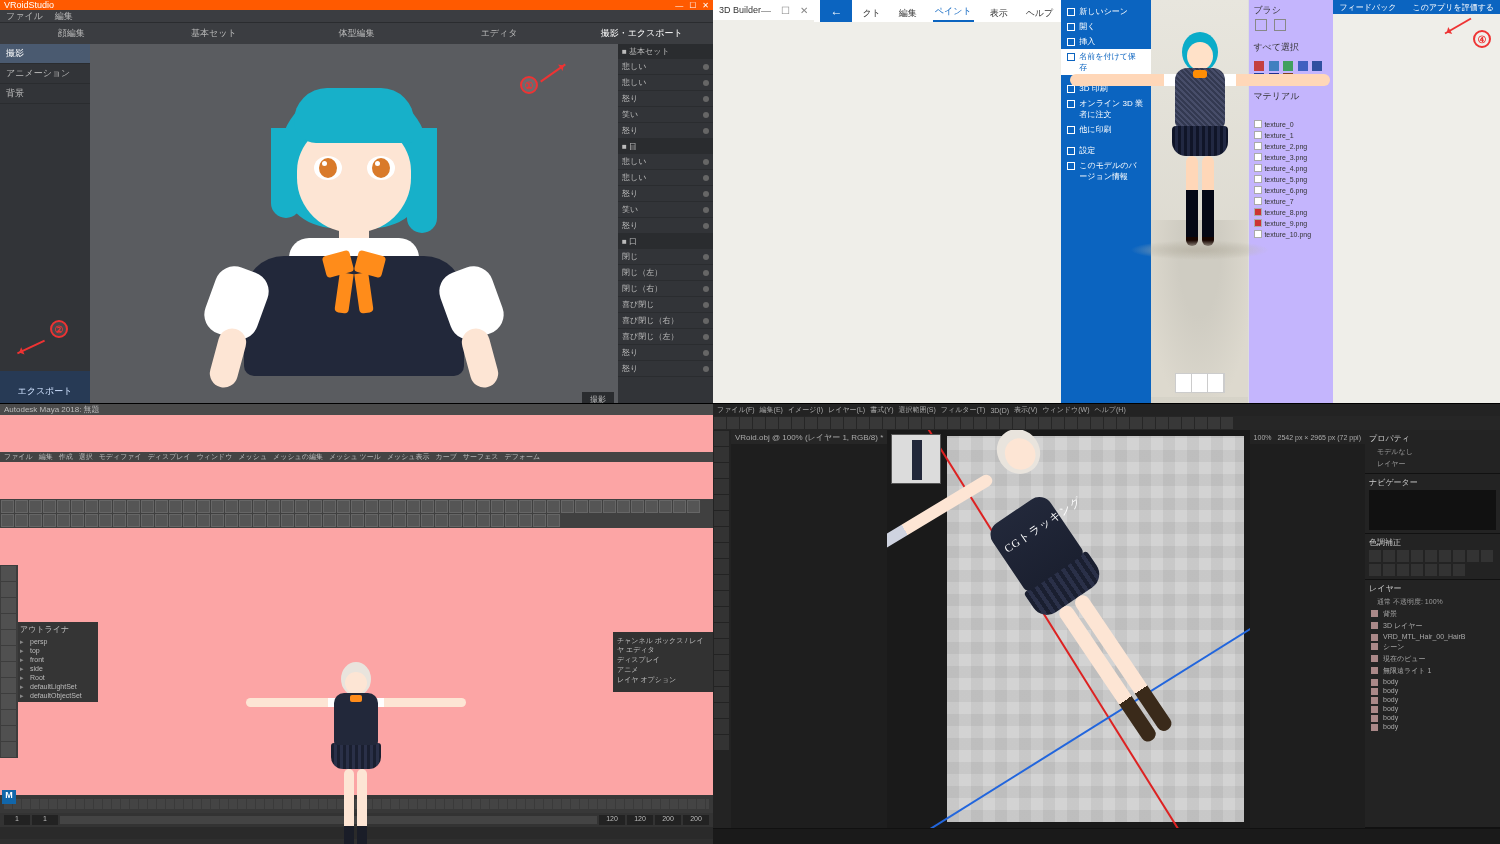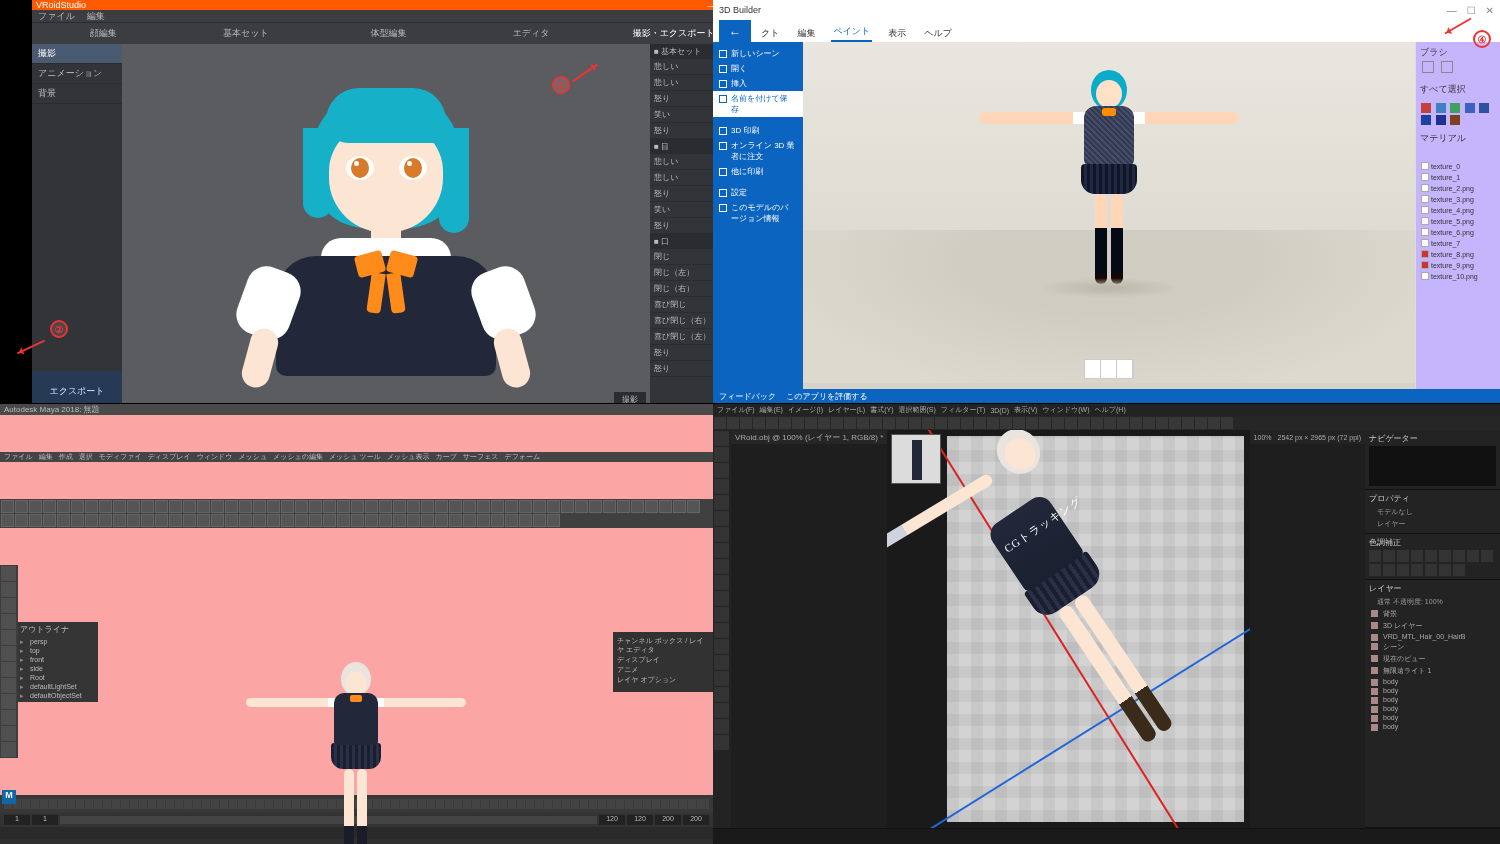--- a/index.html
+++ b/index.html
@@ -4,21 +4,21 @@
 <style>
 * { margin:0; padding:0; box-sizing:border-box; font-family:"Meiryo","Yu Gothic",sans-serif; }
 body { width:1500px; height:844px; background:#000; overflow:hidden; position:relative; }
 .quad { position:absolute; overflow:hidden; }
 .q1 { left:0; top:0; width:713px; height:403px; }
 .q2 { left:713px; top:0; width:787px; height:403px; }
 .q3 { left:0; top:404px; width:713px; height:440px; }
 .q4 { left:713px; top:404px; width:787px; height:440px; }
 
 
-.vroid { background:#47494d; width:100%; height:100%; font-size:9px; color:#bbb;margin-left:32px; }
+.vroid { background:#47494d; width:100%; height:100%; font-size:9px; color:#bbb; }
 .vroid-titlebar { height:10px; background:#ff5a00; display:flex; justify-content:space-between; align-items:center; padding:0 4px; color:#fff; }
 .vroid-titlebar .wbtns span { margin-left:6px; font-size:8px; }
 .vroid-menu { height:12px; background:#3b3d41; display:flex; gap:12px; padding:0 6px; align-items:center; font-size:9px; }
 .vroid-tabs { height:22px; background:#3b3d41; display:flex; justify-content:space-around; align-items:center; border-top:1px solid #2a2c2f; font-size:9px; }
 .vroid-tabs span { flex:1; text-align:center; }
 .vroid-body { display:flex; height:calc(100% - 36px); }
 .vroid-left { width:90px; background:#323438; display:flex; flex-direction:column; }
 .vroid-left .row { padding:3px 6px; border-bottom:1px solid #2a2c2f; }
 .vroid-left .row.sel { background:#4a5a70; color:#fff; }
 .vroid-export { margin-top:auto; height:40px; background:#273a55; display:flex; align-items:center; justify-content:center; color:#cfe2ff; }
@@ -51,21 +51,21 @@
 .char1 .bow::before{left:-5px;transform:rotate(-15deg);} .char1 .bow::after{right:-5px;transform:rotate(15deg);}
 .char1 .bowtail{position:absolute;left:58px;top:185px;width:34px;height:40px;}
 .char1 .bowtail::before,.char1 .bowtail::after{content:"";position:absolute;width:14px;height:40px;background:#ff8c1a;border-radius:0 0 4px 4px;top:0;}
 .char1 .bowtail::before{left:0;transform:rotate(8deg);} .char1 .bowtail::after{right:0;transform:rotate(-8deg);}
 .char1 .sleeve{position:absolute;top:180px;width:55px;height:70px;background:#fff;border-radius:20px;}
 .char1 .sleeve.l{left:-70px;transform:rotate(20deg);} .char1 .sleeve.r{right:-70px;transform:rotate(-20deg);}
 .char1 .arm{position:absolute;top:240px;width:28px;height:60px;background:#fde5d4;border-radius:14px;}
 .char1 .arm.l{left:-65px;transform:rotate(15deg);} .char1 .arm.r{right:-65px;transform:rotate(-15deg);}
 
 
-.builder { width:100%; height:100%; background:#efeee9; font-size:9px; color:#333; display:flex; flex-direction:column; }
+.builder { width:100%; height:100%; background:#efeee9; font-size:9px; color:#333; display:flex; flex-direction:row; }
 .builder-title { height:20px; background:#fff; display:flex; align-items:center; padding:0 6px; }
 .builder-title .wbtns { margin-left:auto; display:flex; gap:10px; color:#888; font-size:10px; }
 .builder-tabs { height:22px; background:#fff; display:flex; align-items:flex-end; padding:0 6px 0 46px; gap:14px; position:relative; }
 .builder-tabs .back { position:absolute; left:6px; top:0; width:32px;height:22px; background:#0b64c0; color:#fff; display:flex;align-items:center;justify-content:center;font-size:12px; }
 .builder-tabs span { padding:2px 2px; }
 .builder-tabs span.sel { border-bottom:2px solid #0b64c0; color:#0b64c0; }
 .builder-body { flex:1; display:flex; }
 .builder-side { width:90px; background:#0b64c0; color:#fff; padding:4px 0; }
 .builder-side .grp { padding:2px 8px 2px 18px; font-size:8px; position:relative; }
 .builder-side .grp.sel { background:#fff; color:#0b64c0; }
@@ -74,21 +74,21 @@
 .builder-right { width:85px; background:#c4b5fd; border-left:1px solid #ddd; padding:4px; }
 .builder-right .sect { margin-bottom:6px; }
 .builder-right .ico { width:12px;height:12px;display:inline-block;border:1px solid #888;margin:2px; }
 .builder-right .swatch { width:10px;height:10px;display:inline-block;margin:1px;background:#47a; }
 .builder-right .tex { display:flex;align-items:center;gap:2px;font-size:7px;margin:1px 0;padding:1px; }
 .builder-right .tex .sq{width:8px;height:8px;background:#fff;border:1px solid #aaa;}
 .builder-right .tex .sq.r{background:#c33;}
 .builder-ground { position:absolute; left:0; right:0; bottom:6px; height:44%; background:radial-gradient(ellipse at 50% 20%, #cfccc2 30%, #ddd9ce 80%); }
 .builder-foot { position:absolute; left:50%; bottom:10px; transform:translateX(-50%); width:50px;height:20px;background:#fff;border:1px solid #ccc; display:flex; }
 .builder-foot div{flex:1;border-right:1px solid #ccc;}
-.builder-info { height:14px; background:#0b64c0; color:#fff; font-size:8px; display:flex; align-items:center; padding:0 6px; gap:10px; }
+.builder-info { height:14px; background:#0b64c0; color:#fff; font-size:8px; display:flex; align-items:center; padding:0 6px; gap:16px; }
 
 
 .tpose { position:absolute; left:50%; top:8%; transform:translateX(-50%); }
 .tpose .head{width:36px;height:40px;background:#15a8c2;border-radius:50%;margin:0 auto;position:relative;}
 .tpose .face2{position:absolute;left:5px;top:10px;width:26px;height:28px;background:#edd0bb;border-radius:50%;}
 .tpose .torso{width:50px;height:60px;background:repeating-linear-gradient(45deg,#3a3f55,#3a3f55 2px,#4c526b 2px,#4c526b 4px);margin:-4px auto 0;border-radius:12px 12px 6px 6px;position:relative;}
 .tpose .bow2{position:absolute;left:18px;top:2px;width:14px;height:8px;background:#ff8c1a;border-radius:3px;}
 .tpose .skirt{width:56px;height:30px;background:repeating-linear-gradient(90deg,#1a1f30,#1a1f30 3px,#2a3048 3px,#2a3048 6px);border-radius:4px 4px 14px 14px;margin:-2px auto 0;}
 .tpose .legs{display:flex;justify-content:center;gap:4px;}
 .tpose .leg{width:12px;height:90px;background:linear-gradient(#e9c8ae 0 38%,#1a1d28 38% 90%,#2a1a12 90%);border-radius:6px;}
@@ -735,27 +735,27 @@
               <div class="mini"></div>
             </div>
       </div>
       <div class="ae-viewstat">
         <span>100%</span>
         <span>2542 px × 2965 px (72 ppi)</span>
       </div>
     </div>
     <div class="ae-right">
       <div class="ae-panel">
-        <div class="hd">ナビゲーター</div>
-        <div style="height:40px;background:#111;"></div>
-      </div>
-      <div class="ae-panel">
         <div class="hd">プロパティ</div>
         <div class="row">モデルなし</div>
         <div class="row">レイヤー</div>
+      </div>
+      <div class="ae-panel">
+        <div class="hd">ナビゲーター</div>
+        <div style="height:40px;background:#111;"></div>
       </div>
       <div class="ae-panel">
         <div class="hd">色調補正</div>
         <div style="display:flex;flex-wrap:wrap;gap:2px;">
           <span style="width:12px;height:12px;background:#333;"></span>
               <span style="width:12px;height:12px;background:#333;"></span>
               <span style="width:12px;height:12px;background:#333;"></span>
               <span style="width:12px;height:12px;background:#333;"></span>
               <span style="width:12px;height:12px;background:#333;"></span>
               <span style="width:12px;height:12px;background:#333;"></span>

